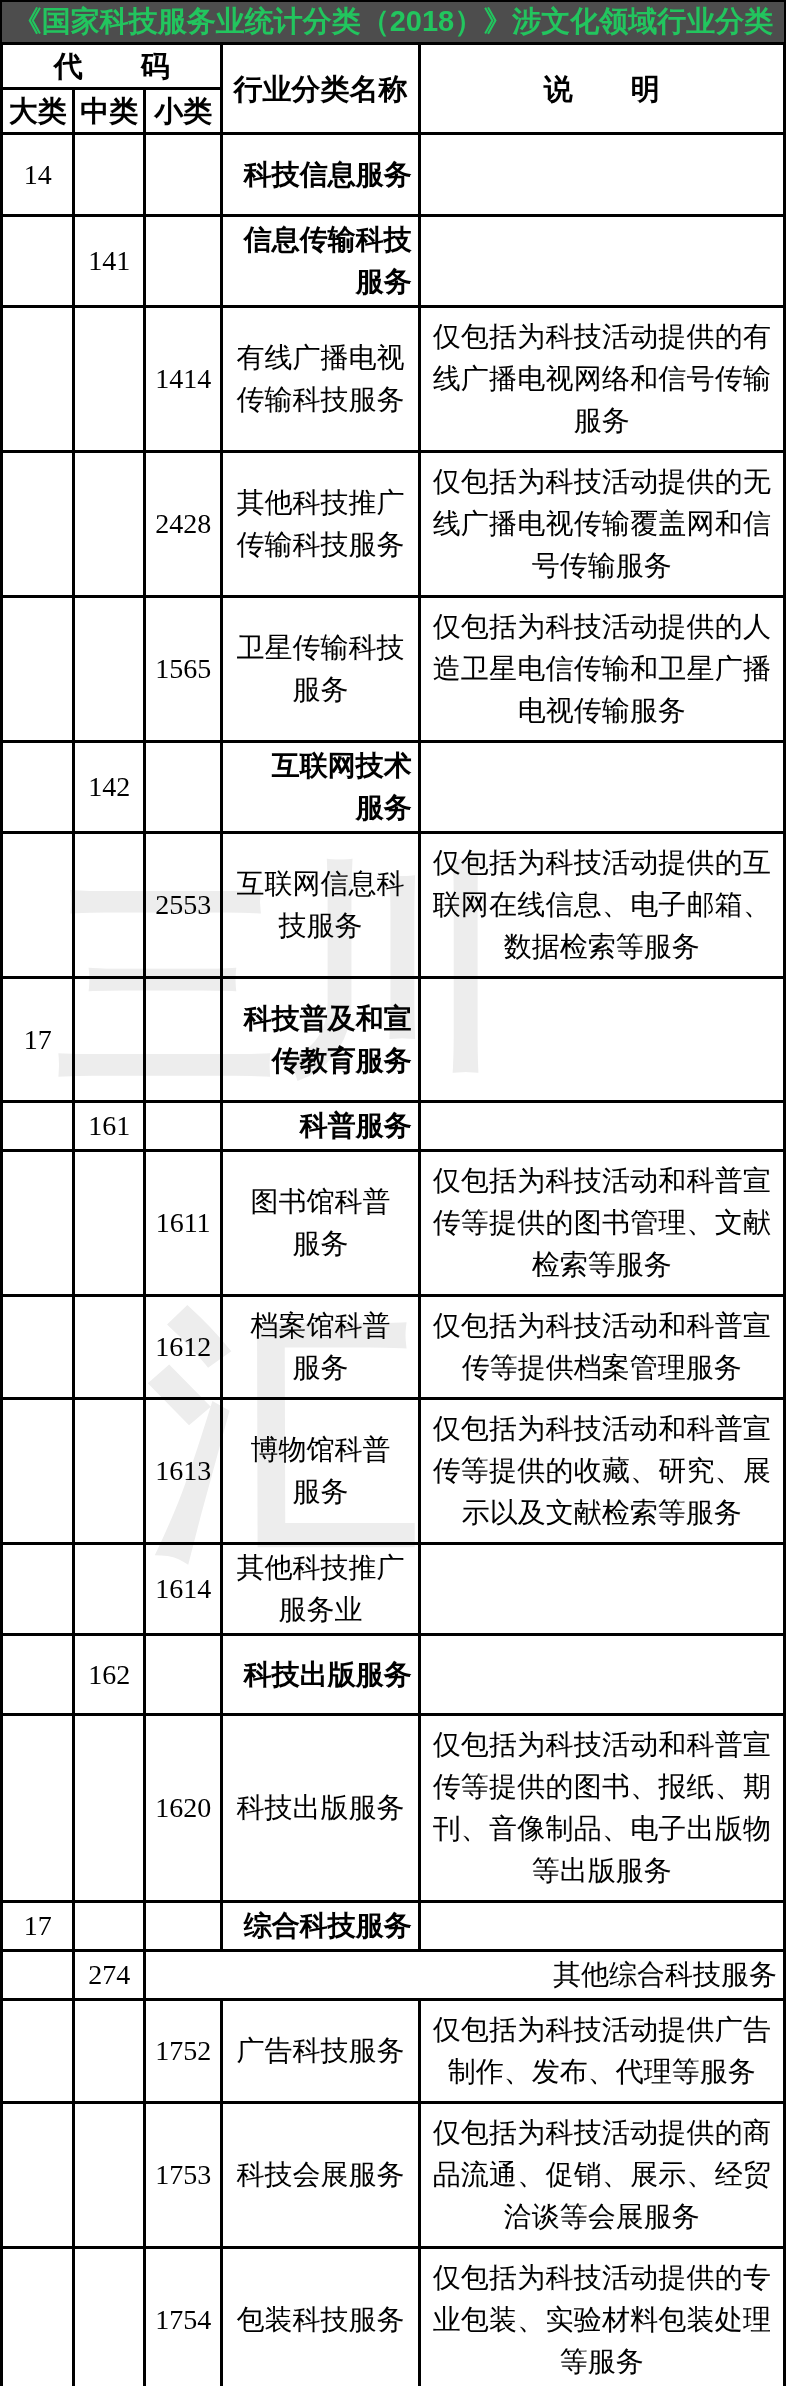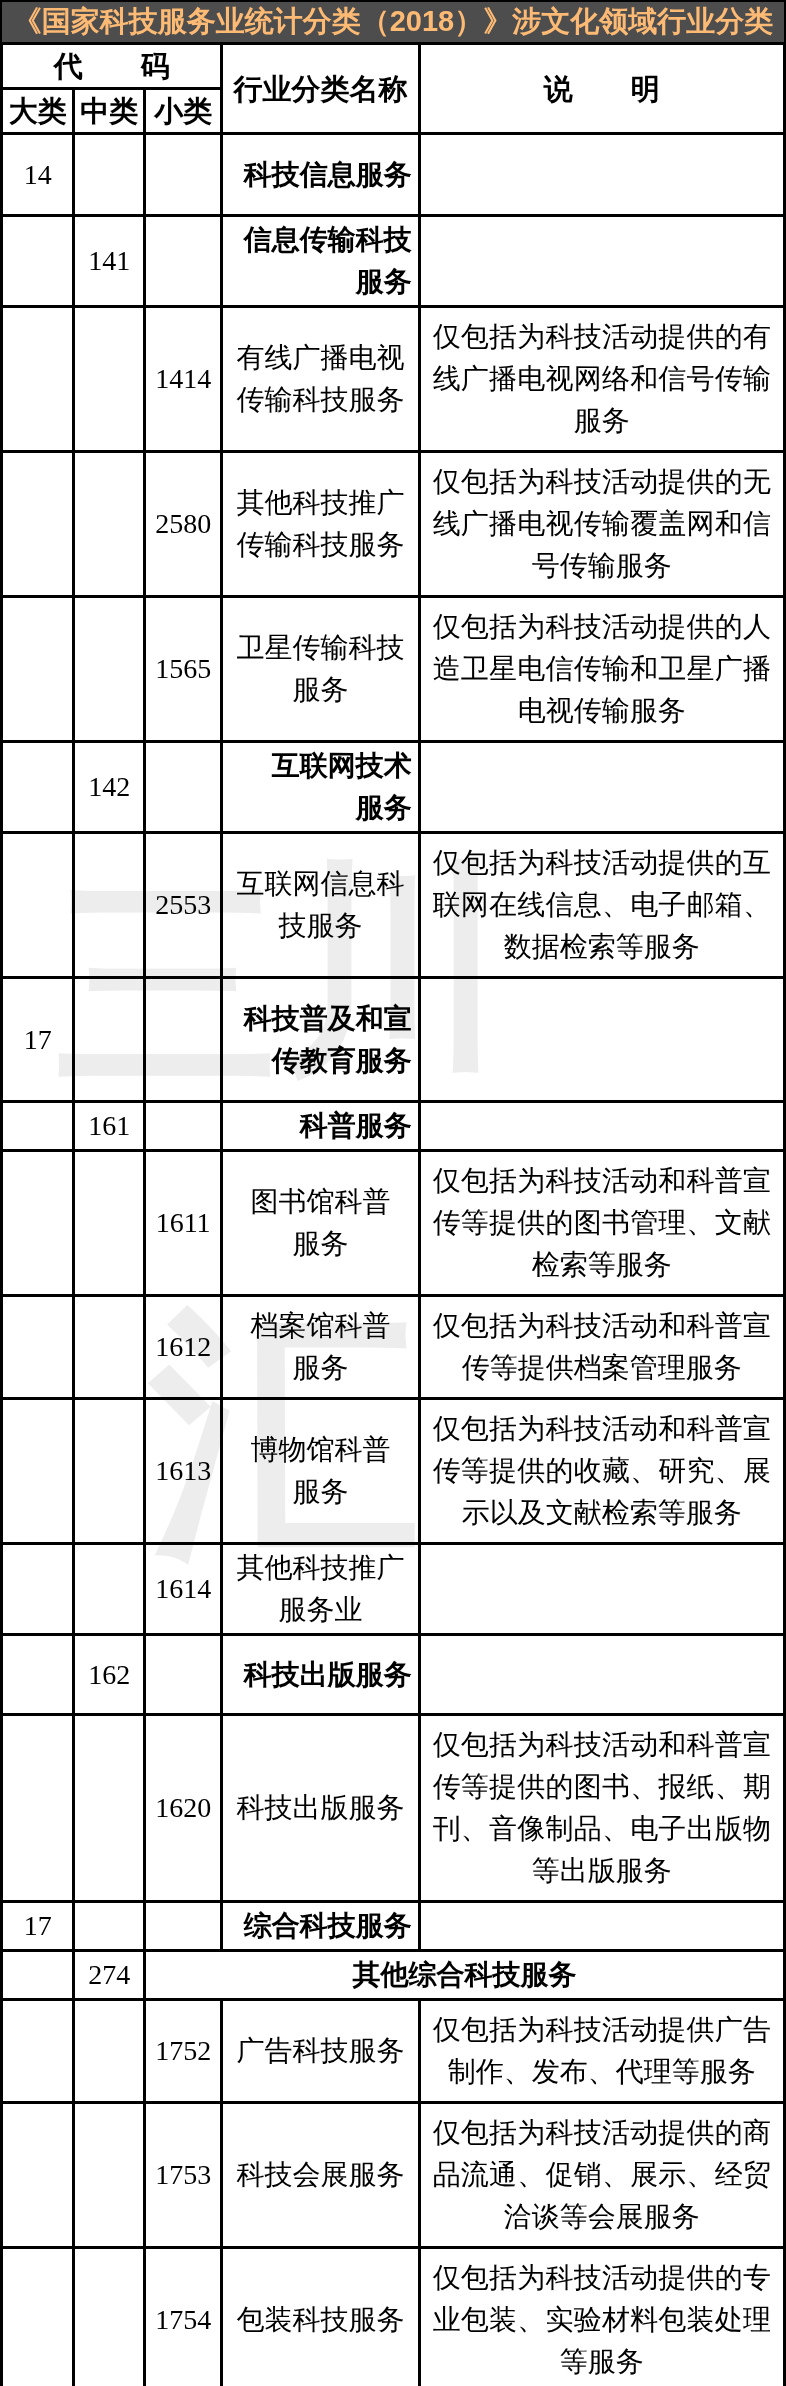--- a/index.html
+++ b/index.html
@@ -10,21 +10,21 @@
     color:#000;
     background:#fff;
   }
   .titlebar{
     box-sizing:border-box;
     width:786px;
     height:42px;
     background:#4d4d4d;
     border:2px solid #000;
     border-bottom:none;
-    color:#fdba74;
+    color:#22c55e;
     font-family:"Liberation Sans", sans-serif;
     font-weight:bold;
     font-size:29px;
     display:flex;
     align-items:center;
     justify-content:center;
     letter-spacing:0px;
     white-space:nowrap;
   }
   table.cls{
@@ -64,22 +64,22 @@
   }
   .name-cell.bold{font-weight:bold;text-align:right;}
   .desc-cell{
     text-align:justify;
     text-align-last:center;
     word-break:break-all;
     padding:8px 12px;
     font-size:28px;
   }
   .merged-cell{
-    text-align:center;
-    font-weight:bold;
+    text-align:right;
+    font-weight:normal;
   }
   .watermark{
     position:absolute;
     z-index:5;
     pointer-events:none;
     mix-blend-mode:multiply;
     color:#ededed;
     font-family:"Liberation Sans", sans-serif;
     font-weight:bold;
   }
@@ -134,21 +134,21 @@
           <td class="code-cell"></td>
           <td class="code-cell"></td>
           <td class="code-cell">1414</td>
           <td class="name-cell">有线广播电视
 传输科技服务</td>
           <td class="desc-cell">仅包括为科技活动提供的有线广播电视网络和信号传输服务</td>
         </tr>
         <tr style="height: 126px;">
           <td class="code-cell"></td>
           <td class="code-cell"></td>
-          <td class="code-cell">2580</td>
+          <td class="code-cell">2428</td>
           <td class="name-cell">其他科技推广
 传输科技服务</td>
           <td class="desc-cell">仅包括为科技活动提供的无线广播电视传输覆盖网和信号传输服务</td>
         </tr>
         <tr style="height: 121px;">
           <td class="code-cell"></td>
           <td class="code-cell"></td>
           <td class="code-cell">1565</td>
           <td class="name-cell">卫星传输科技
 服务</td>

